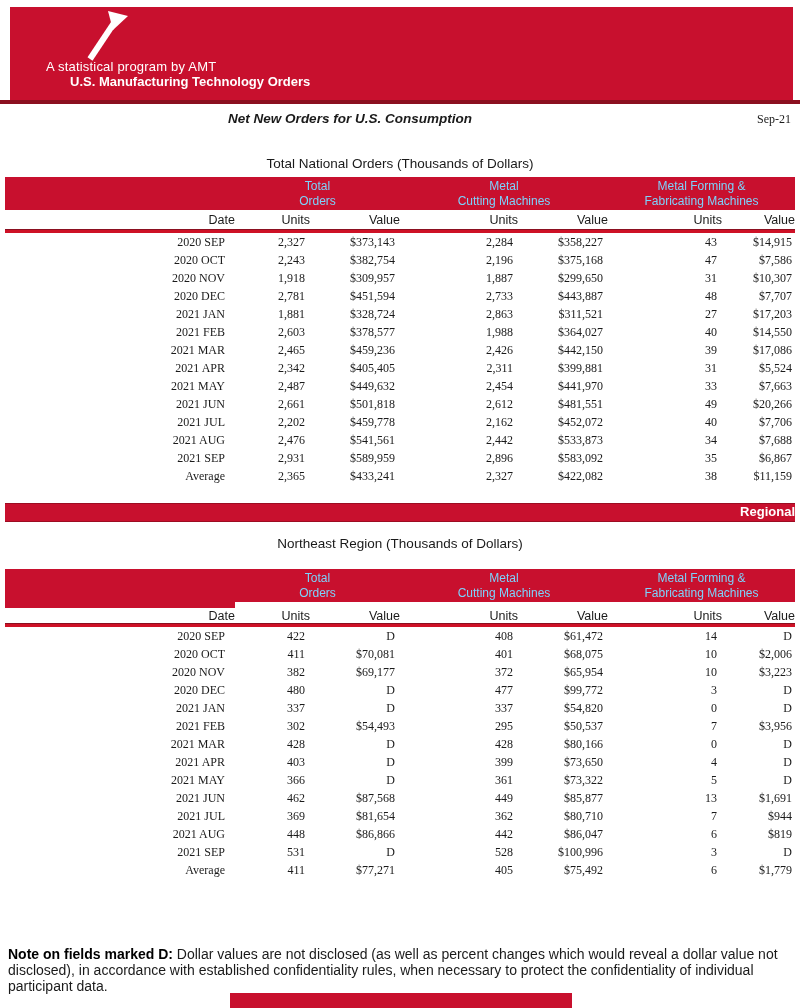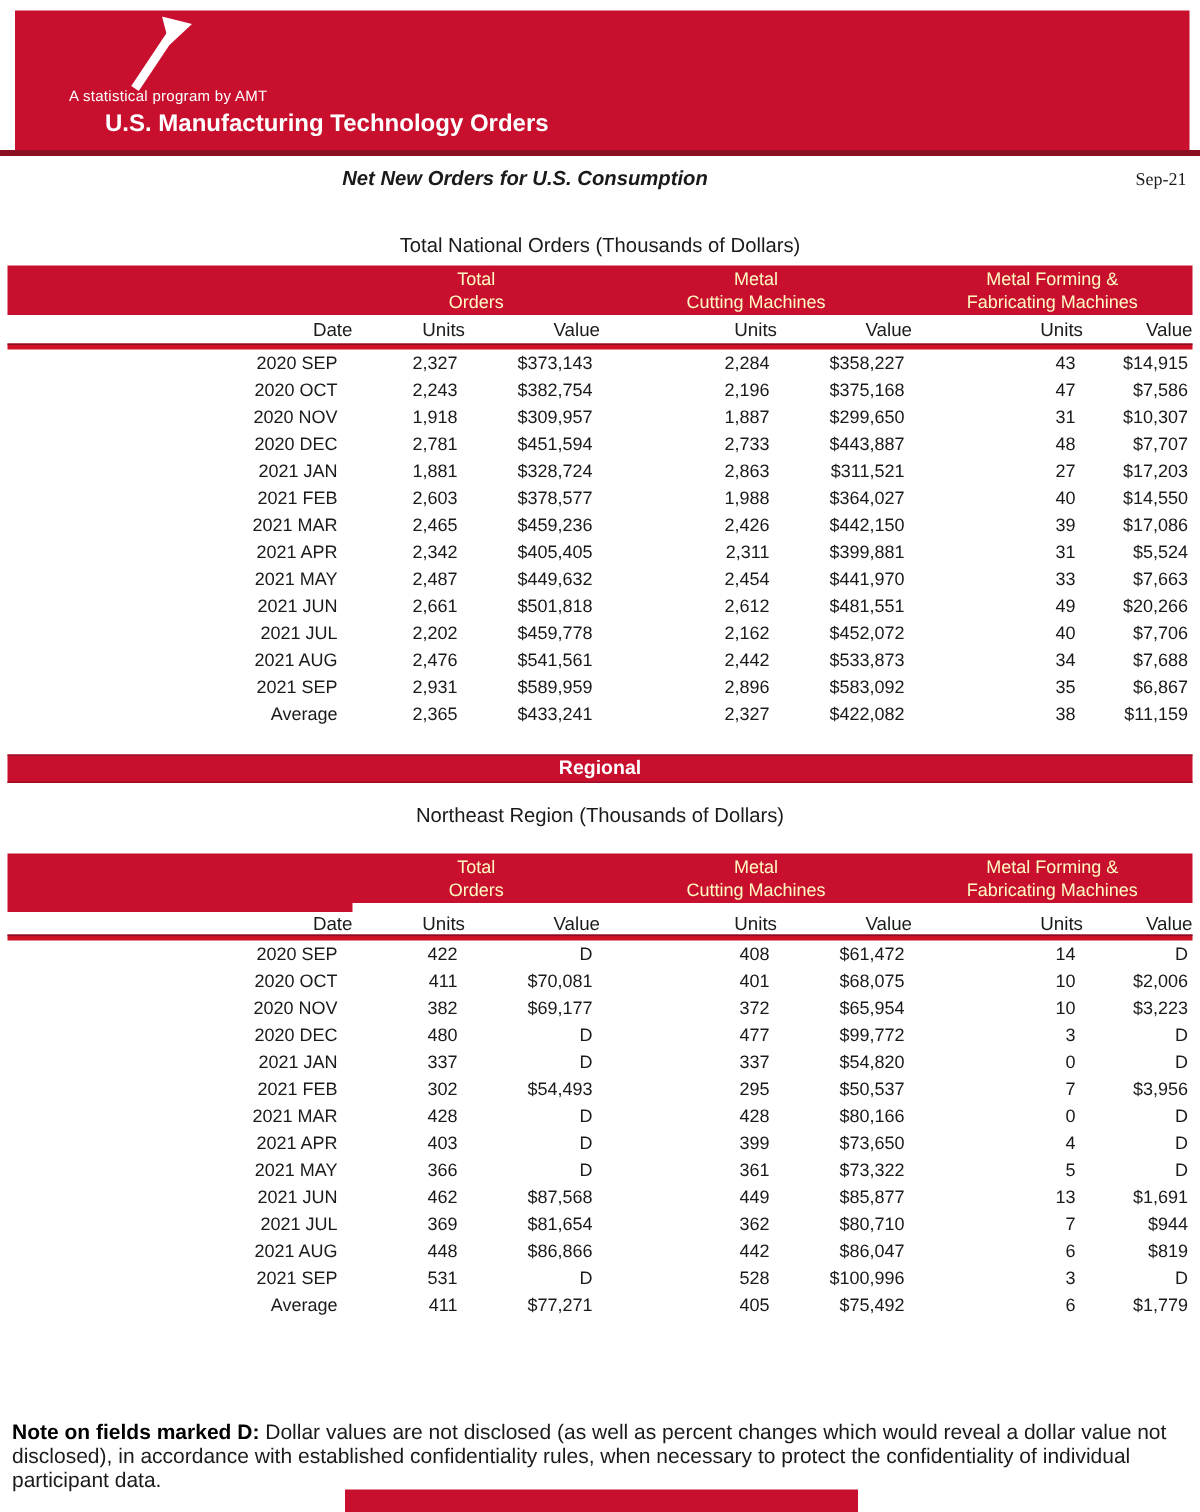--- a/index.html
+++ b/index.html
@@ -5,52 +5,52 @@
   html,body{margin:0;padding:0;}
   body{
     width:800px;height:1008px;position:relative;background:#ffffff;
     font-family:"Liberation Sans",sans-serif;color:#1a1a1a;overflow:hidden;
   }
   
   .header-block{position:absolute;left:10px;top:7px;width:783px;height:93px;background:#C8102E;}
   .logo-wrap{position:absolute;left:34px;top:14px;width:160px;height:56px;color:#fff;}
   .logo-text{font-size:31px;font-weight:bold;letter-spacing:-1px;line-height:34px;}
   .logo-arrow{position:absolute;left:40px;top:-10px;width:46px;height:50px;}
-  .tagline{position:absolute;left:36px;top:52px;font-size:10px;color:#fff;letter-spacing:.2px;}
-  .orgline{position:absolute;left:35px;top:67px;font-size:16px;font-weight:bold;color:#fff;padding-left:25px;}
+  .tagline{position:absolute;left:36px;top:52px;font-size:13px;color:#fff;letter-spacing:.2px;}
+  .orgline{position:absolute;left:35px;top:67px;font-size:13px;font-weight:bold;color:#fff;padding-left:25px;}
   .header-rule{position:absolute;left:0;top:100px;width:800px;height:4px;background:#8B0F20;}
   
   .doc-title{position:absolute;left:0;top:111px;width:700px;text-align:center;
     font-size:13.5px;font-weight:bold;font-style:italic;}
   .doc-date{position:absolute;top:112px;right:9px;font-size:12px;font-family:Liberation Serif, serif;}
   .sec-title{position:absolute;left:0;width:800px;text-align:center;font-size:13.5px;}
   #sec1-title{top:156px;}
   #sec2-title{top:536px;}
   
   .tbl{position:absolute;left:5px;width:790px;}
   #tbl-national{top:177px;}
   #tbl-northeast{top:569px;}
   .band{display:grid;grid-template-columns:230px 165px 208px 187px;background:#C8102E;height:33px;}
-  .grp{color:#fef9c3;text-align:center;font-size:12px;line-height:15px;padding-top:2px;}
+  .grp{color:#7dd3fc;text-align:center;font-size:12px;line-height:15px;padding-top:2px;}
   .notch{width:230px;height:6px;background:#C8102E;}
   .hdr-row{display:grid;grid-template-columns:230px 75px 90px 118px 90px 114px 73px;
     font-size:12.5px;align-items:center;}
   #tbl-national .hdr-row{height:19px;}
   #tbl-northeast .hdr-row{height:15px;}
   .hdr-row span{text-align:right;}
   .rule{height:4px;background:#CE1126;border-top:1.2px solid #8B0F20;box-sizing:border-box;}
-  table.data{border-collapse:collapse;table-layout:fixed;width:790px;}
+  table.data{border-collapse:collapse;table-layout:fixed;width:790px;font-family:Liberation Serif, serif;}
   table.data td{font-size:12px;height:18px;line-height:18px;padding:0 5px 0 0;
     text-align:right;white-space:nowrap;overflow:hidden;}
   table.data td.c-date{padding-right:10px;}
   table.data td:last-child{padding-right:3px;}
   
   .regional-banner{position:absolute;left:5px;top:503px;width:790px;height:19px;background:#C8102E;
     border-top:1.5px solid #9C0C22;border-bottom:1.5px solid #9C0C22;box-sizing:border-box;
-    color:#fff;font-size:13px;font-weight:bold;text-align:center;line-height:16px;}
+    color:#fff;font-size:13px;font-weight:bold;text-align:right;line-height:16px;}
   
   .note{position:absolute;left:8px;top:946px;width:784px;font-size:14px;line-height:16px;}
   .note b{color:#000;}
   
   .bottom-bar{position:absolute;left:230px;top:993px;width:342px;height:15px;background:#C8102E;}
 </style>
 </head>
 <body>
 
 <div class="header-block">

